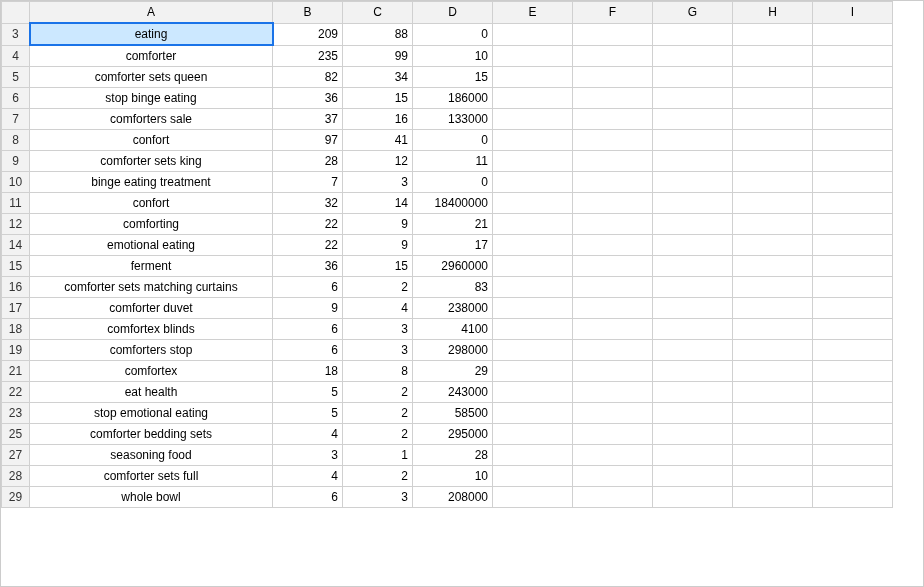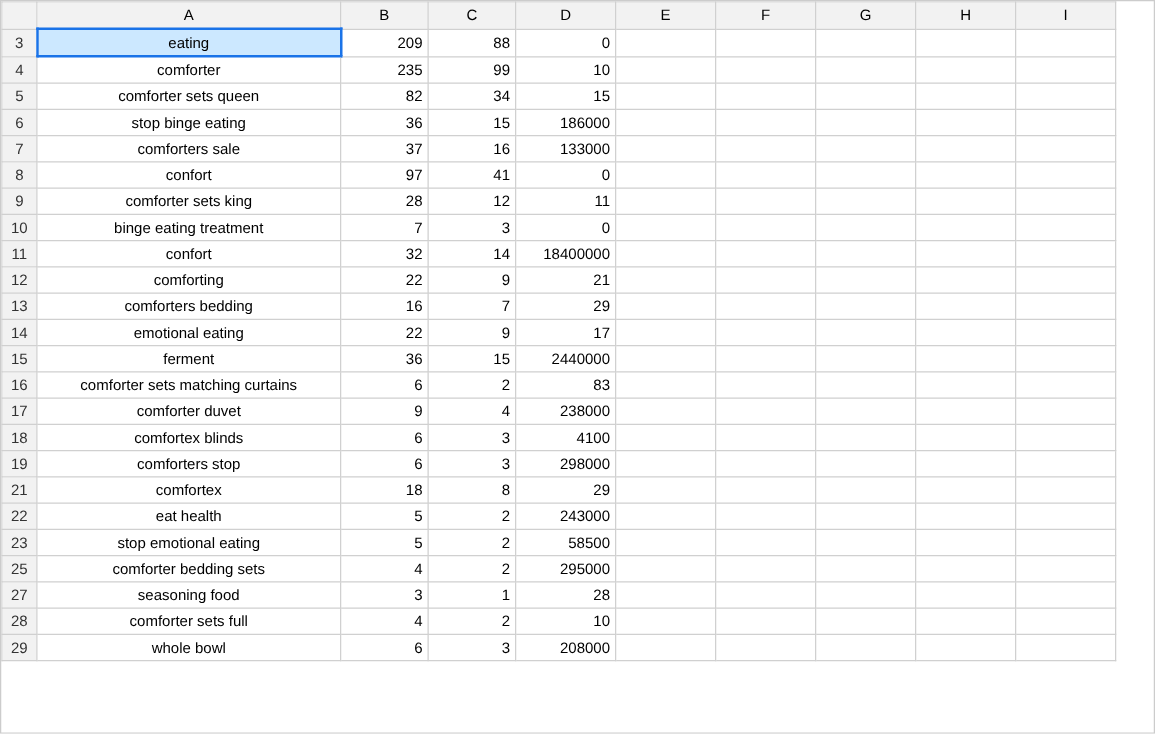--- a/index.html
+++ b/index.html
@@ -219,49 +219,37 @@
           <td class="col-b num-cell">22</td>
           <td class="col-c num-cell">9</td>
           <td class="col-d num-cell">21</td>
           <td class="col-e empty-cell"></td>
           <td class="col-f empty-cell"></td>
           <td class="col-g empty-cell"></td>
           <td class="col-h empty-cell"></td>
           <td class="col-i empty-cell"></td>
         </tr>
         <tr>
-          <td class="row-num">13</td>
-          <td class="col-a text-cell">comforters bedding</td>
-          <td class="col-b num-cell">16</td>
-          <td class="col-c num-cell">7</td>
-          <td class="col-d num-cell">29</td>
-          <td class="col-e empty-cell"></td>
-          <td class="col-f empty-cell"></td>
-          <td class="col-g empty-cell"></td>
-          <td class="col-h empty-cell"></td>
-          <td class="col-i empty-cell"></td>
-        </tr>
-        <tr>
           <td class="row-num">14</td>
           <td class="col-a text-cell">emotional eating</td>
           <td class="col-b num-cell">22</td>
           <td class="col-c num-cell">9</td>
           <td class="col-d num-cell">17</td>
           <td class="col-e empty-cell"></td>
           <td class="col-f empty-cell"></td>
           <td class="col-g empty-cell"></td>
           <td class="col-h empty-cell"></td>
           <td class="col-i empty-cell"></td>
         </tr>
         <tr>
           <td class="row-num">15</td>
           <td class="col-a text-cell">ferment</td>
           <td class="col-b num-cell">36</td>
           <td class="col-c num-cell">15</td>
-          <td class="col-d num-cell">2440000</td>
+          <td class="col-d num-cell">2960000</td>
           <td class="col-e empty-cell"></td>
           <td class="col-f empty-cell"></td>
           <td class="col-g empty-cell"></td>
           <td class="col-h empty-cell"></td>
           <td class="col-i empty-cell"></td>
         </tr>
         <tr>
           <td class="row-num">16</td>
           <td class="col-a text-cell">comforter sets matching curtains</td>
           <td class="col-b num-cell">6</td>

